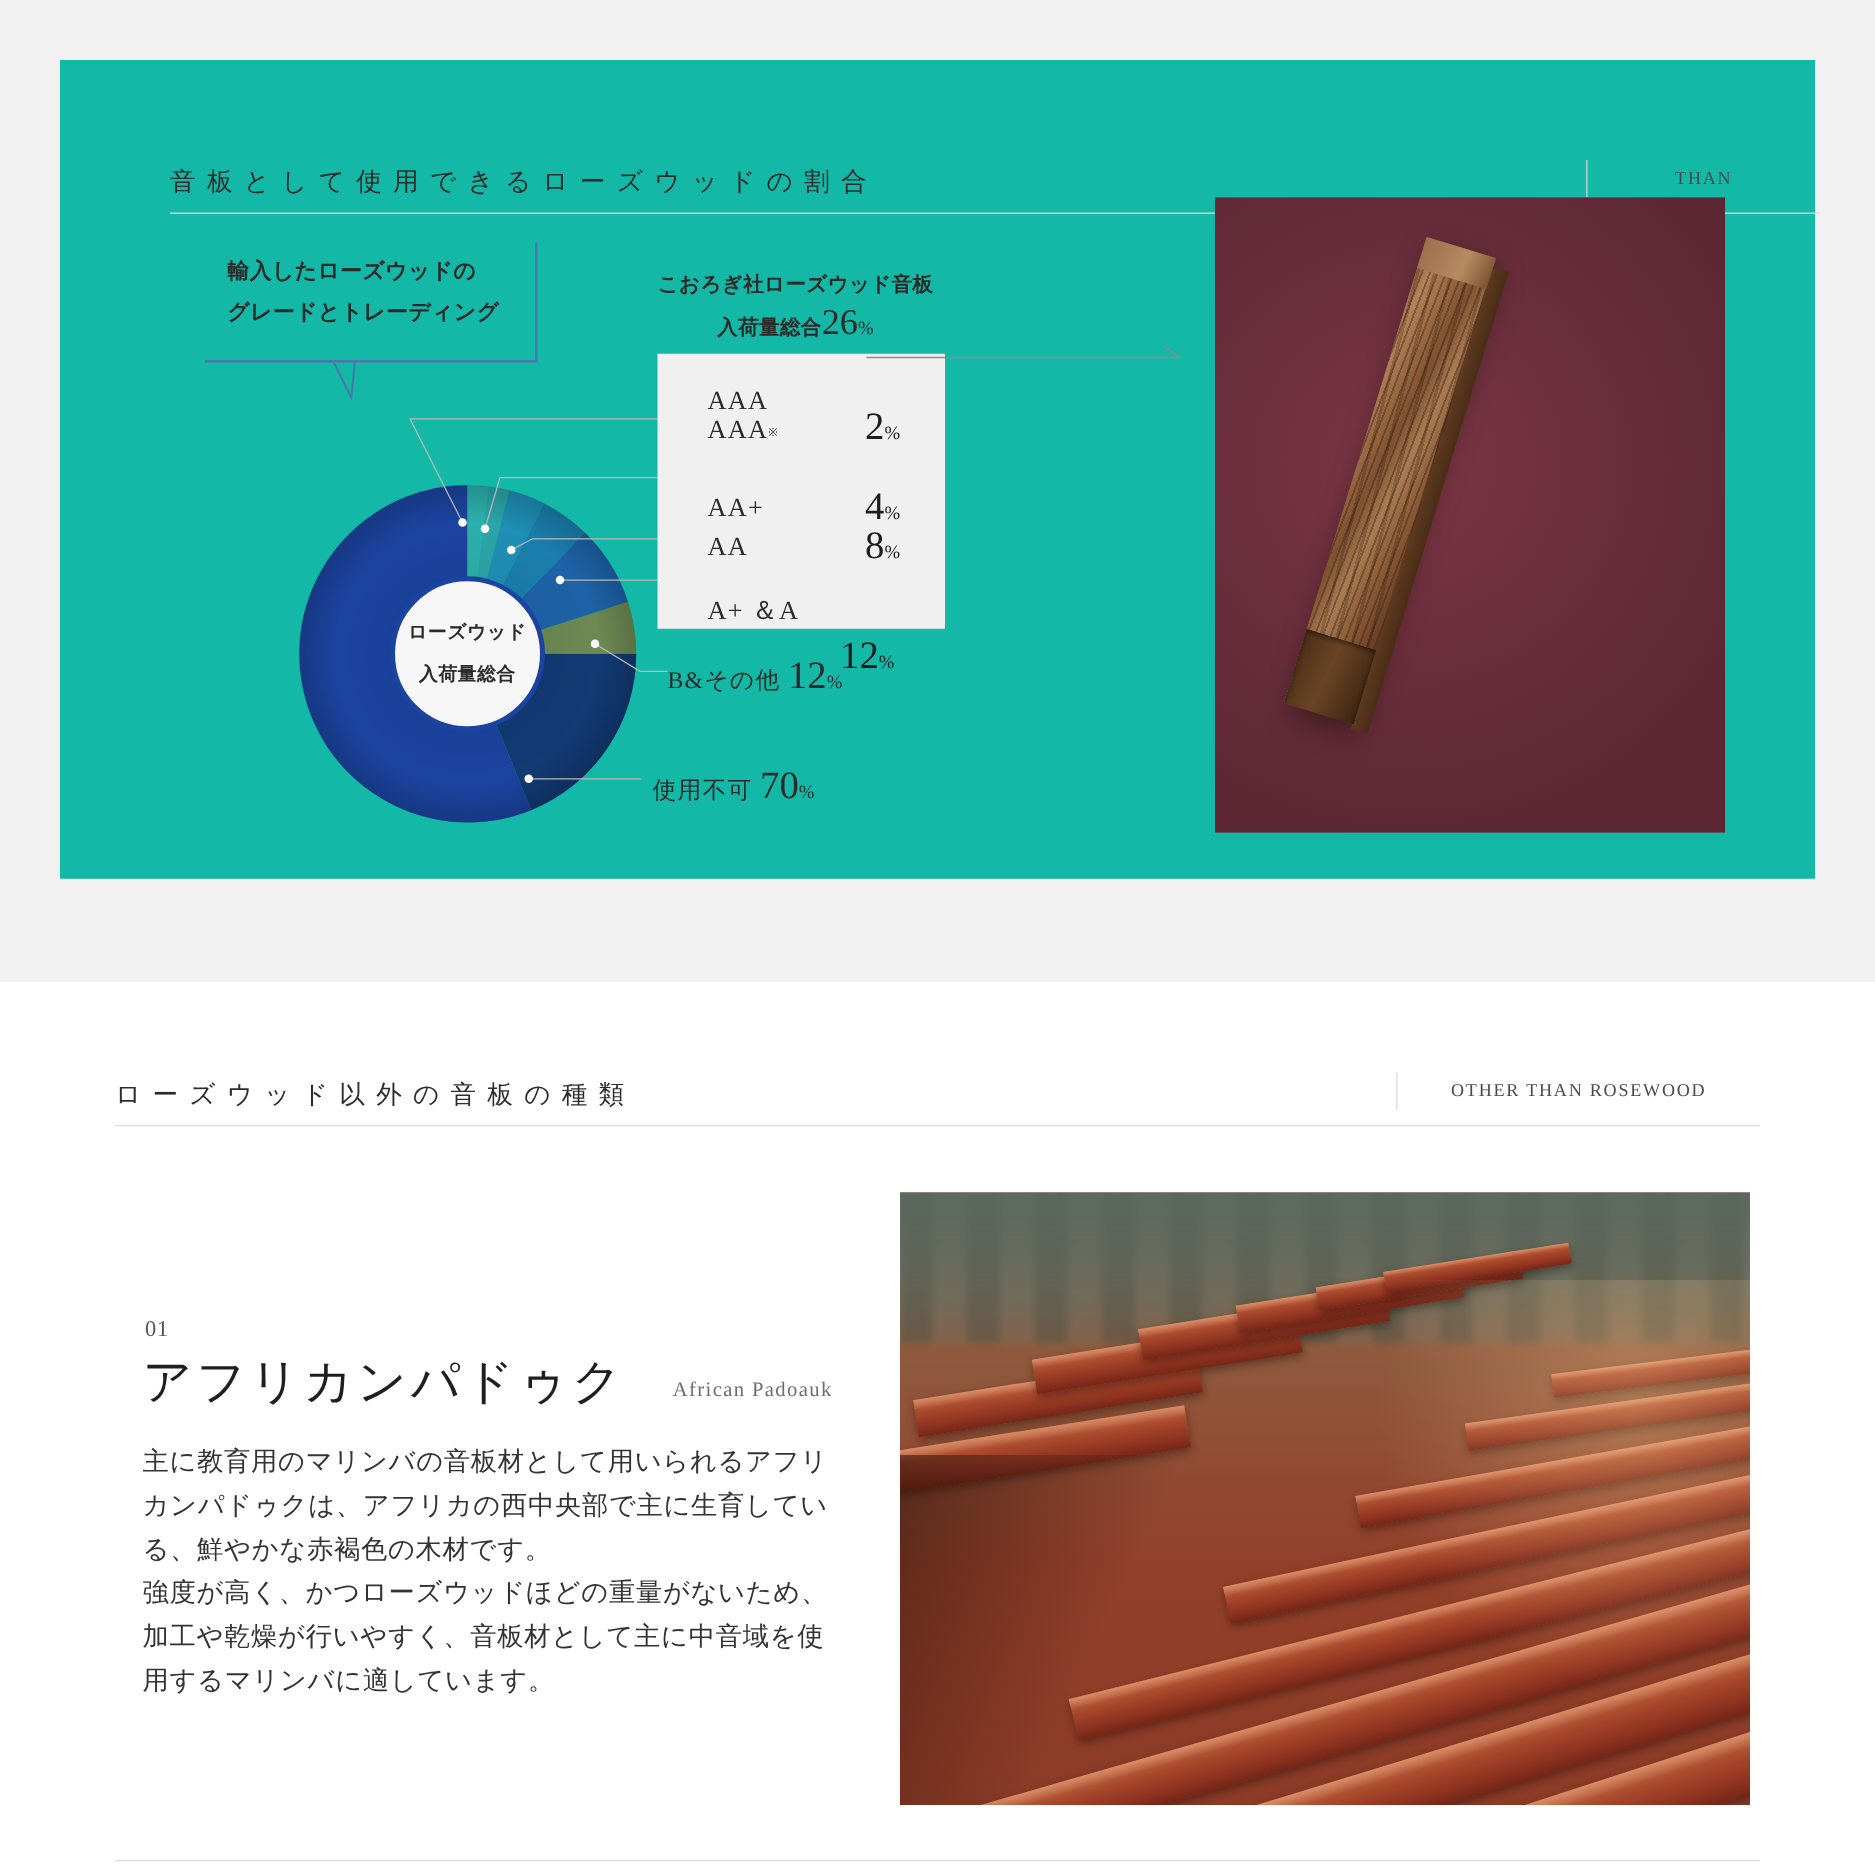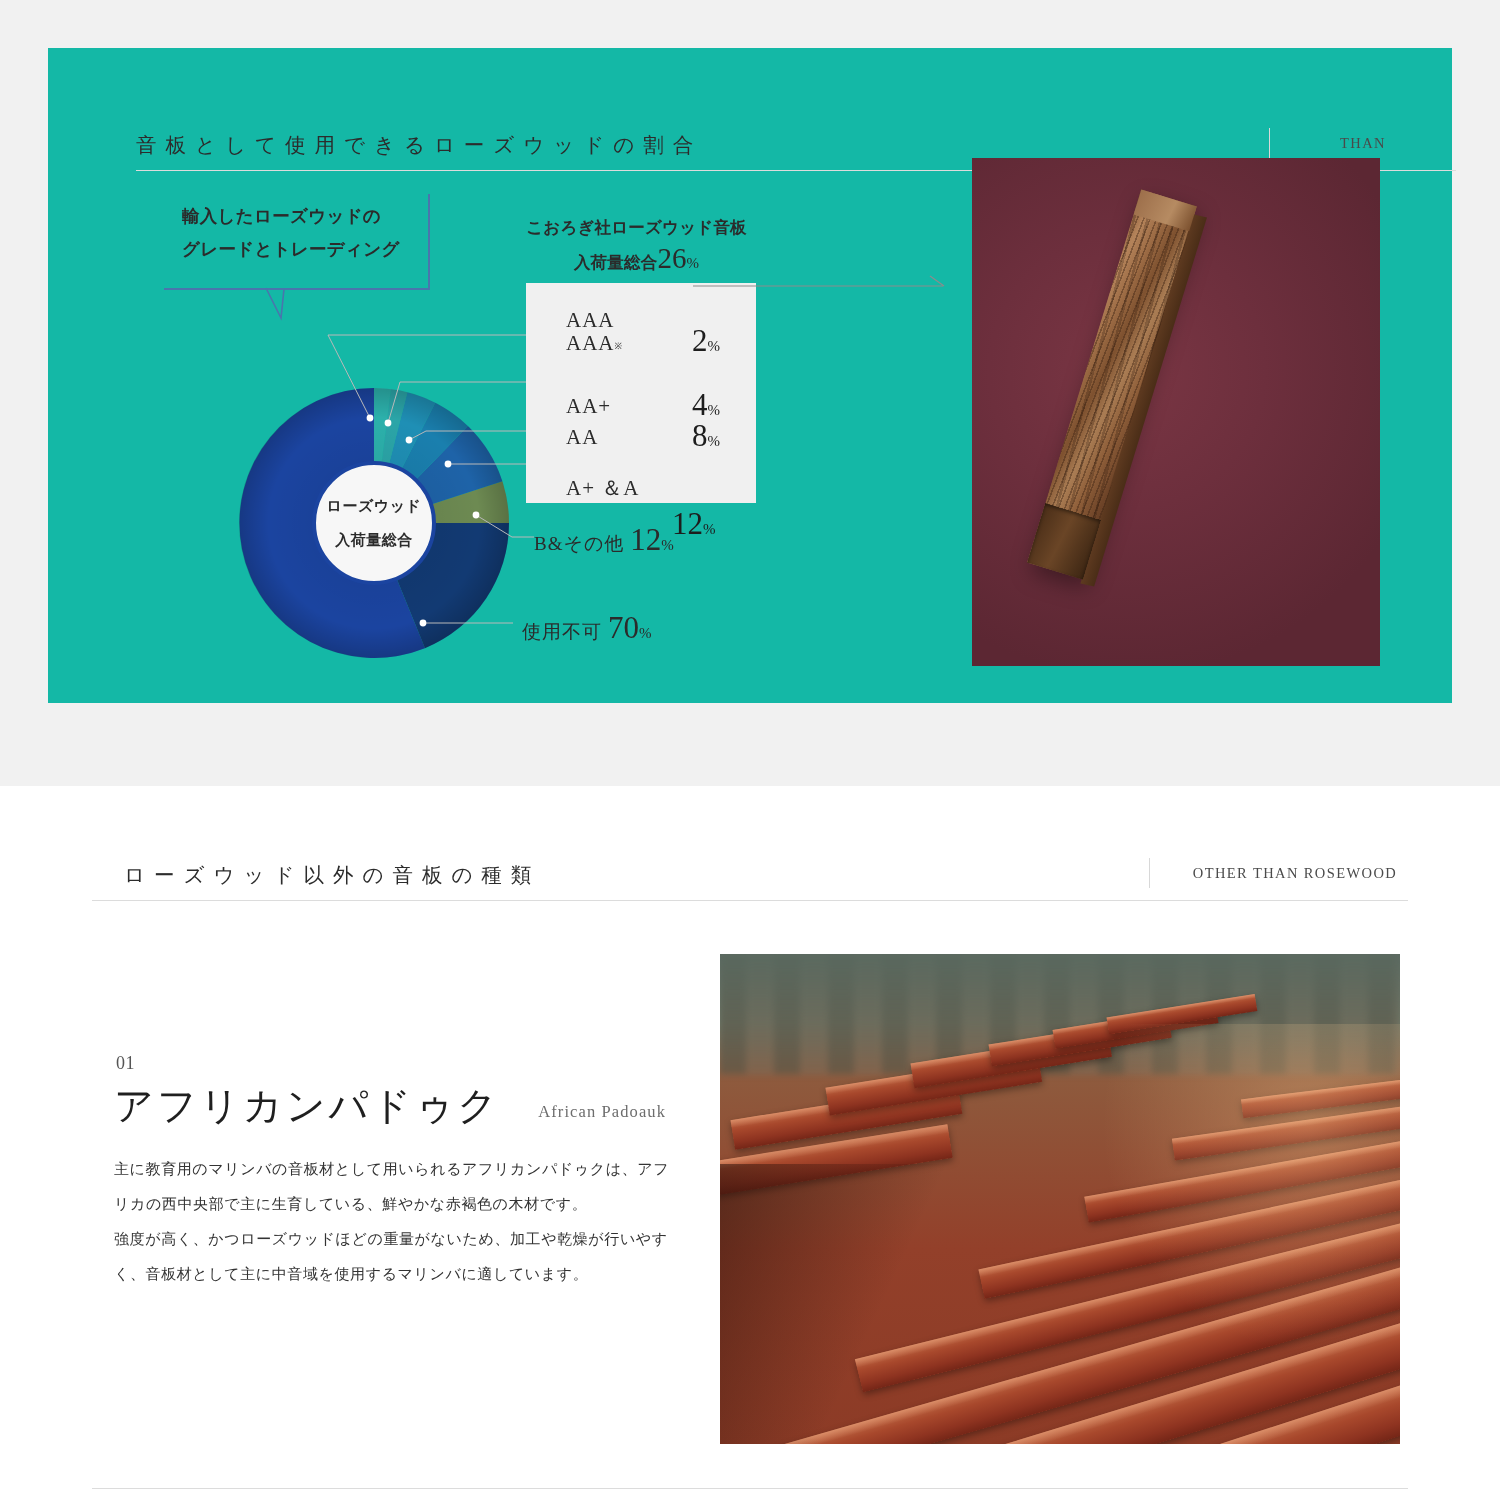--- a/index.html
+++ b/index.html
@@ -300,21 +300,21 @@
   }
 
   
   .band-white {
     position: absolute;
     left: 0; top: 786px;
     width: 1500px;
     height: 714px;
     background: #ffffff;
   }
-  #head2 { left: 92px; top: 856px; width: 1316px; height: 42px; margin-left: 32px; }
+  #head2 { left: 92px; top: 856px; width: 1316px; height: 42px; }
   #rule2 { left: 92px; top: 900px; width: 1316px; }
   #rule3 { left: 92px; top: 1488px; width: 1316px; }
 
   
   .item-num {
     position: absolute;
     left: 116px;
     top: 1053px;
     font-family: "Liberation Serif", serif;
     font-size: 18px;
@@ -343,21 +343,21 @@
     letter-spacing: 1.1px;
     margin-left: 38px;
     padding-bottom: 8px;
   }
   .item-body {
     position: absolute;
     left: 114px;
     top: 1152px;
     width: 566px;
     font-family: "Liberation Serif", serif;
-    font-size: 15px;
+    font-size: 21px;
     line-height: 35px;
     color: #333333;
     letter-spacing: 0.6px;
   }
 
   
   .photo2 {
     position: absolute;
     left: 720px;
     top: 954px;

